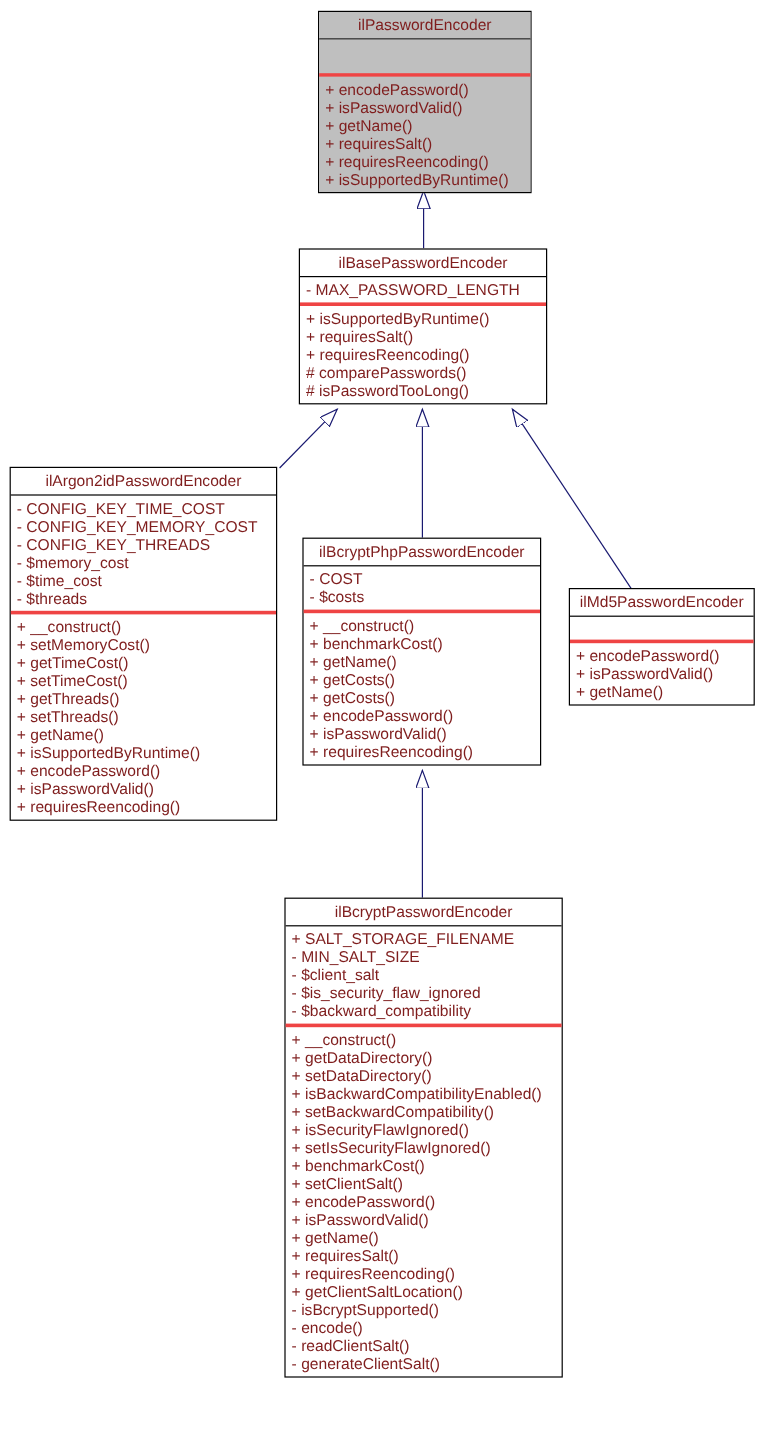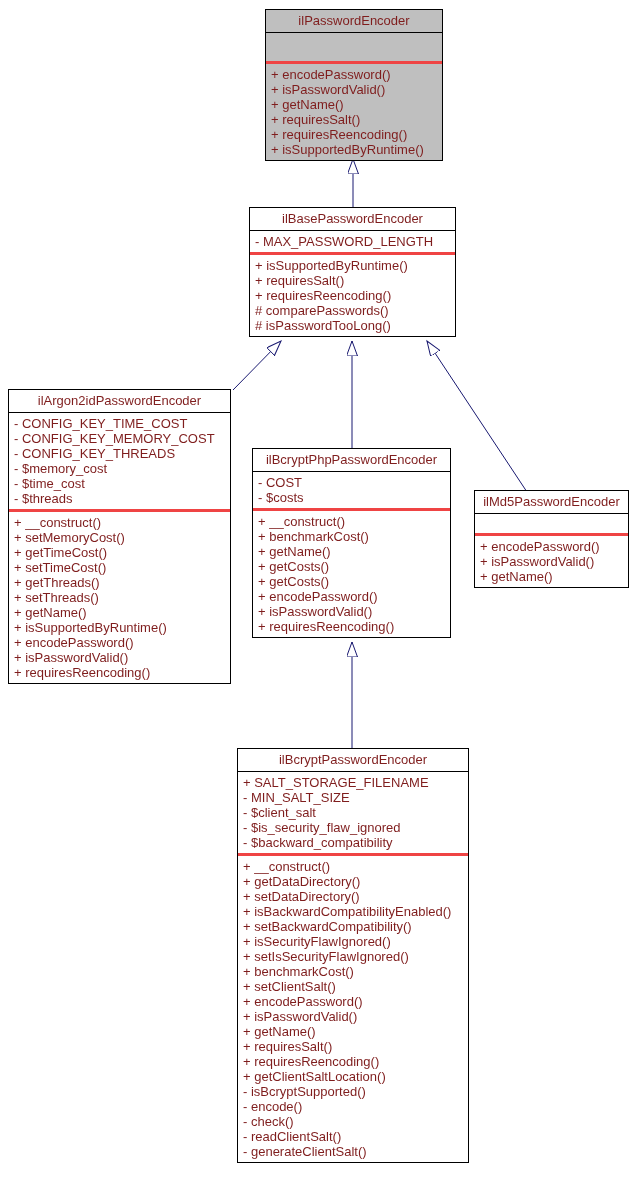--- a/index.html
+++ b/index.html
@@ -185,19 +185,18 @@
         <div class="member">+ benchmarkCost()</div>
         <div class="member">+ setClientSalt()</div>
         <div class="member">+ encodePassword()</div>
         <div class="member">+ isPasswordValid()</div>
         <div class="member">+ getName()</div>
         <div class="member">+ requiresSalt()</div>
         <div class="member">+ requiresReencoding()</div>
         <div class="member">+ getClientSaltLocation()</div>
         <div class="member">- isBcryptSupported()</div>
         <div class="member">- encode()</div>
-        <div class="member">- check()</div>
         <div class="member">- readClientSalt()</div>
         <div class="member">- generateClientSalt()</div>
       </div>
   </div>
 
 </div>
 
 </body></html>

